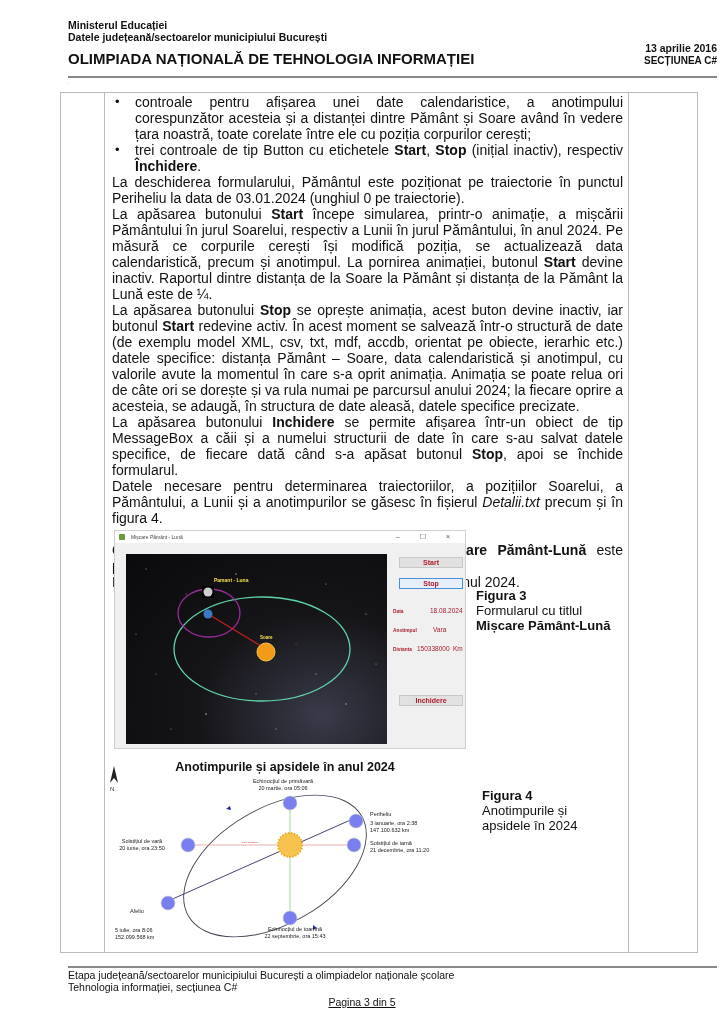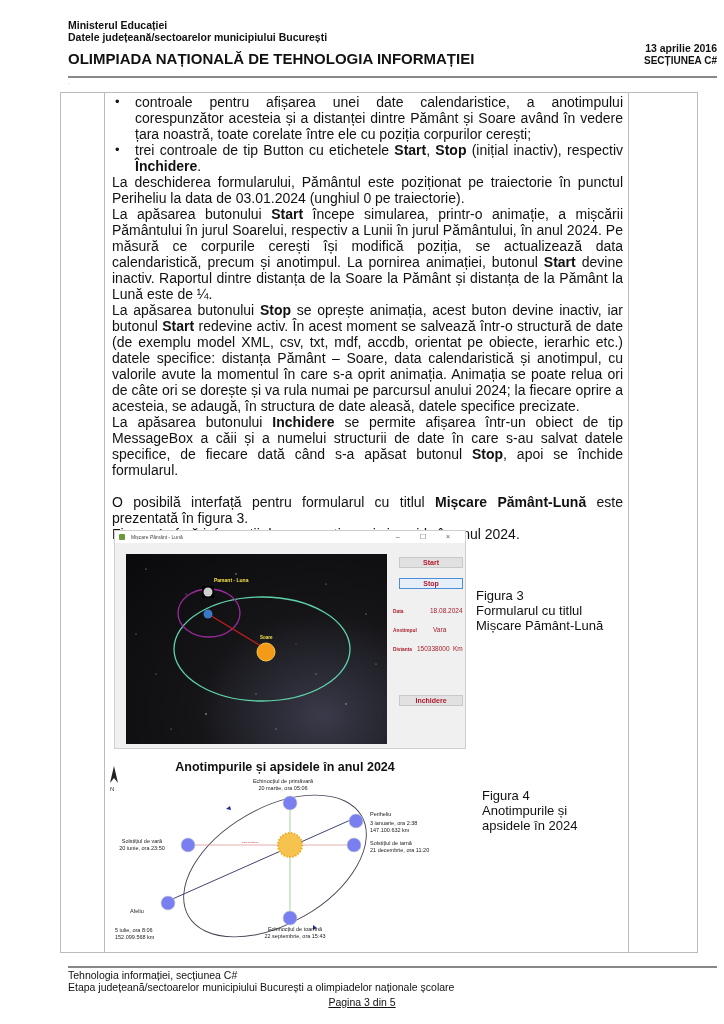--- a/index.html
+++ b/index.html
@@ -30,21 +30,21 @@
   .win .tbar { height: 12px; background: #fff; font-size: 5px; line-height: 12px; padding-left: 16px; position: relative; color: #444; }
   .win .tbar .ico { position: absolute; left: 4px; top: 3px; width: 6px; height: 6px; background: #6a9a3a; border-radius: 1px; }
   .win .tbar .ctrls { position: absolute; right: 6px; top: 0; font-size: 7px; color: #555; letter-spacing: 9px; }
   .stars { position: absolute; left: 11px; top: 23px; width: 261px; height: 190px; background: radial-gradient(ellipse at 75% 85%, #3a3a4a 0%, #151518 45%, #0a0a0c 100%); overflow: hidden; }
   .wbtn { position: absolute; left: 284px; width: 64px; height: 11px; background: #e1e1e1; border: 1px solid #c8c8c8; font-size: 7px; font-weight: bold; color: #b0182a; text-align: center; line-height: 9px; }
   .wbtn.stop { border: 1px solid #4a8fd8; background: #e6eef8; }
   .wlbl { position: absolute; font-size: 4.8px; color: #a8202e; font-weight: bold; }
   .wval { position: absolute; font-size: 6.5px; color: #a8202e; }
 
   .cap { position: absolute; font-size: 13px; line-height: 15px; }
-  .cap b { font-weight: normal; }
+  .cap b { font-weight: bold; }
 
   
   .fig4 { position: absolute; left: 100px; top: 758px; width: 360px; height: 190px; }
 
   .foot-rule { position: absolute; left: 68px; top: 966px; width: 649px; height: 1.5px; background: #888; }
   .foot { position: absolute; left: 68px; top: 969px; font-size: 10.5px; line-height: 12px; }
   .page { position: absolute; left: 0; width: 724px; top: 996px; font-size: 10.5px; text-align: center; text-decoration: underline; }
 </style>
 </head>
 <body>
@@ -64,20 +64,21 @@
   <div class="col3"></div>
 </div>
 
 <div class="text">
   <p class="bul"><span>controale pentru afișarea unei date calendaristice, a anotimpului corespunzător acesteia și a distanței dintre Pământ și Soare având în vedere țara noastră, toate corelate între ele cu poziția corpurilor cerești;</span></p>
   <p class="bul"><span>trei controale de tip Button cu etichetele </span><b>Start</b><span>, </span><b>Stop</b><span> (inițial inactiv), respectiv </span><b>Închidere</b><span>.</span></p>
   <p>La deschiderea formularului, Pământul este poziționat pe traiectorie în punctul Periheliu la data de 03.01.2024 (unghiul 0 pe traiectorie).</p>
   <p><span>La apăsarea butonului </span><b>Start</b><span> începe simularea, printr-o animație, a mișcării Pământului în jurul Soarelui, respectiv a Lunii în jurul Pământului, în anul 2024. Pe măsură ce corpurile cerești își modifică poziția, se actualizează data calendaristică, precum și anotimpul. La pornirea animației, butonul </span><b>Start</b><span> devine inactiv. Raportul dintre distanța de la Soare la Pământ și distanța de la Pământ la Lună este de ¼.</span></p>
   <p><span>La apăsarea butonului </span><b>Stop</b><span> se oprește animația, acest buton devine inactiv, iar butonul </span><b>Start</b><span> redevine activ. În acest moment se salvează într-o structură de date (de exemplu model XML, csv, txt, mdf, accdb, orientat pe obiecte, ierarhic etc.) datele specifice: distanța Pământ – Soare, data calendaristică și anotimpul, cu valorile avute la momentul în care s-a oprit animația. Animația se poate relua ori de câte ori se dorește și va rula numai pe parcursul anului 2024; la fiecare oprire a acesteia, se adaugă, în structura de date aleasă, datele specifice precizate.</span></p>
   <p><span>La apăsarea butonului </span><b>Inchidere</b><span> se permite afișarea într-un obiect de tip MessageBox a căii și a numelui structurii de date în care s-au salvat datele specifice, de fiecare dată când s-a apăsat butonul </span><b>Stop</b><span>, apoi se închide formularul.</span></p>
+  <p><span>Datele necesare pentru determinarea traiectoriilor, a pozițiilor Soarelui, a Pământului, a Lunii și a anotimpurilor se găsesc în fișierul </span><i>Detalii.txt</i><span> precum și în figura 4.</span></p>
   <div class="gap"></div>
   <p><span>O posibilă interfață pentru formularul cu titlul </span><b>Mișcare Pământ-Lună</b><span> este prezentată în figura 3.</span></p>
   <p style="text-align:left">Figura 4 oferă informații despre anotimpuri și apside în anul 2024.</p>
 </div>
 
 <div class="win">
   <div class="tbar">
     <span class="ico"></span>
     <span>Mișcare Pământ - Lună</span>
     <span class="ctrls">– ☐ ×</span>
@@ -176,16 +177,16 @@
 </div>
 
 <div class="cap" style="left:482px;top:788px">
   <b>Figura 4</b><br>
   <span>Anotimpurile și</span><br>
   <span>apsidele în 2024</span>
 </div>
 
 <div class="foot-rule"></div>
 <div class="foot">
+  <div>Etapa județeană/sectoarelor municipiului București a olimpiadelor naționale școlare</div>
   <div>Tehnologia informației, secțiunea C#</div>
-  <div>Etapa județeană/sectoarelor municipiului București a olimpiadelor naționale școlare</div>
 </div>
 <div class="page">Pagina 3 din 5</div>
 
 </body></html>

